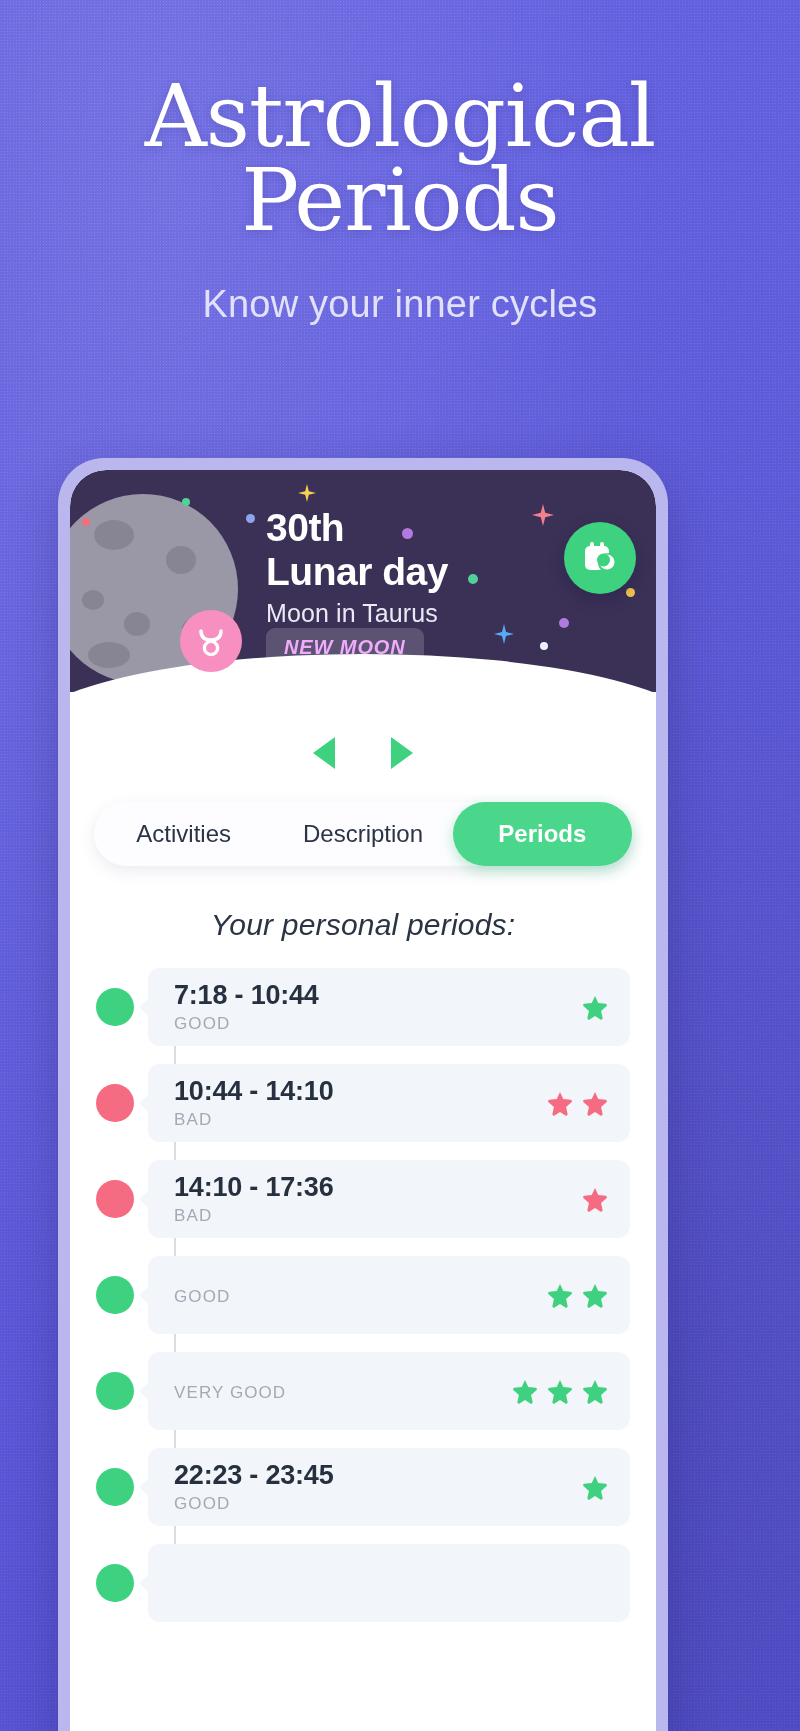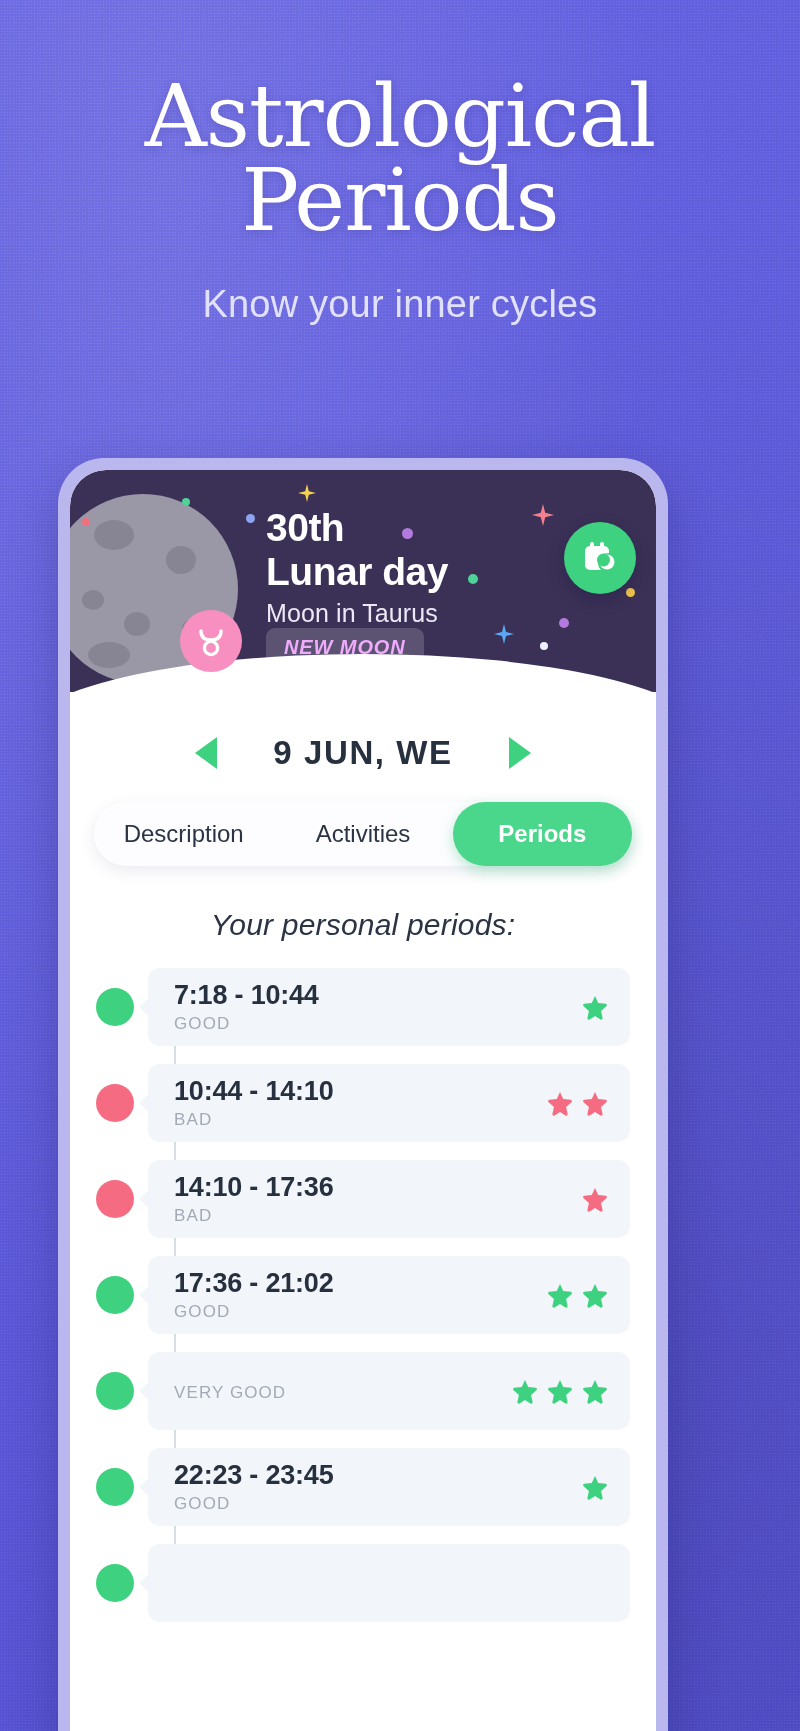--- a/index.html
+++ b/index.html
@@ -382,27 +382,26 @@
           <rect x="20" y="4" width="4" height="8" rx="2" fill="#ffffff"></rect>
           <circle cx="28" cy="25" r="10" fill="#3ed17f"></circle>
           <circle cx="27" cy="24" r="7.5" fill="#ffffff"></circle>
           <circle cx="23.5" cy="22" r="6.5" fill="#3ed17f"></circle>
         </svg>
       </div>
     </div>
 
     <div id="date-nav">
       <div class="nav-arrow" id="prev-day"></div>
-      <div id="date-label">9 JUN, WE</div>
       <div class="nav-arrow" id="next-day"></div>
     </div>
 
     <div id="tabs">
+      <div class="tab">Activities</div>
       <div class="tab">Description</div>
-      <div class="tab">Activities</div>
       <div class="tab active">Periods</div>
     </div>
 
     <div id="periods-heading">Your personal periods:</div>
 
     <div id="period-list">
       <div id="timeline-line"></div>
 
     <div class="period-row">
           <div class="period-dot good"></div>
@@ -439,21 +438,20 @@
           </div>
           <div class="period-stars">
             <svg width="26" height="26" viewBox="0 0 24 24">
               <path d="M12 1.8 L15 8.2 L21.8 9 C23 9.2 23.4 10.5 22.5 11.3 L17.6 15.6 L19 22.2 C19.2 23.4 18 24.2 17 23.6 L12 20.3 L7 23.6 C6 24.2 4.8 23.4 5 22.2 L6.4 15.6 L1.5 11.3 C0.6 10.5 1 9.2 2.2 9 L9 8.2 Z" fill="#f56c82"></path>
             </svg>
           </div>
         </div>
         <div class="period-row">
           <div class="period-dot good"></div>
           <div class="period-texts">
-            <div class="period-time">17:36 - 21:02</div>
             <div class="period-quality">GOOD</div>
           </div>
           <div class="period-stars">
             <svg width="26" height="26" viewBox="0 0 24 24">
               <path d="M12 1.8 L15 8.2 L21.8 9 C23 9.2 23.4 10.5 22.5 11.3 L17.6 15.6 L19 22.2 C19.2 23.4 18 24.2 17 23.6 L12 20.3 L7 23.6 C6 24.2 4.8 23.4 5 22.2 L6.4 15.6 L1.5 11.3 C0.6 10.5 1 9.2 2.2 9 L9 8.2 Z" fill="#3ed17f"></path>
             </svg>
             <svg width="26" height="26" viewBox="0 0 24 24">
               <path d="M12 1.8 L15 8.2 L21.8 9 C23 9.2 23.4 10.5 22.5 11.3 L17.6 15.6 L19 22.2 C19.2 23.4 18 24.2 17 23.6 L12 20.3 L7 23.6 C6 24.2 4.8 23.4 5 22.2 L6.4 15.6 L1.5 11.3 C0.6 10.5 1 9.2 2.2 9 L9 8.2 Z" fill="#3ed17f"></path>
             </svg>
           </div>

